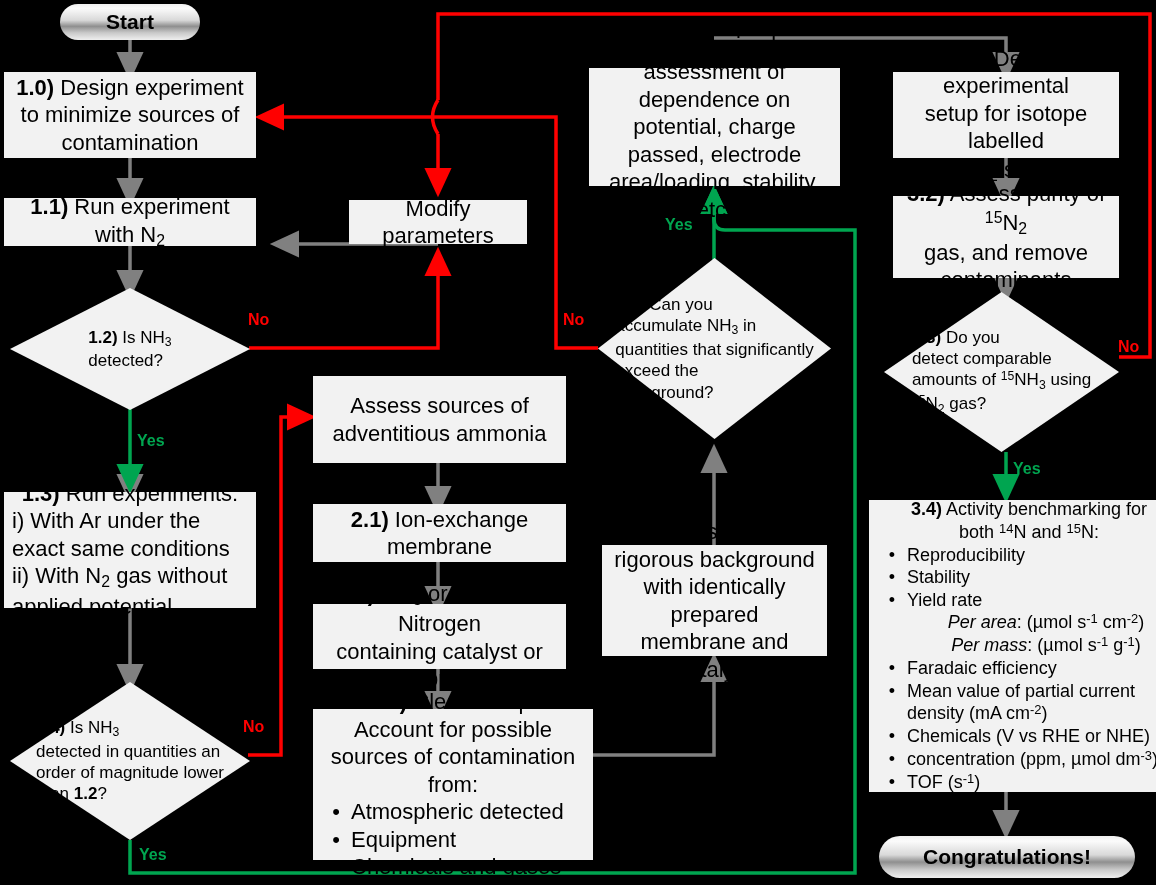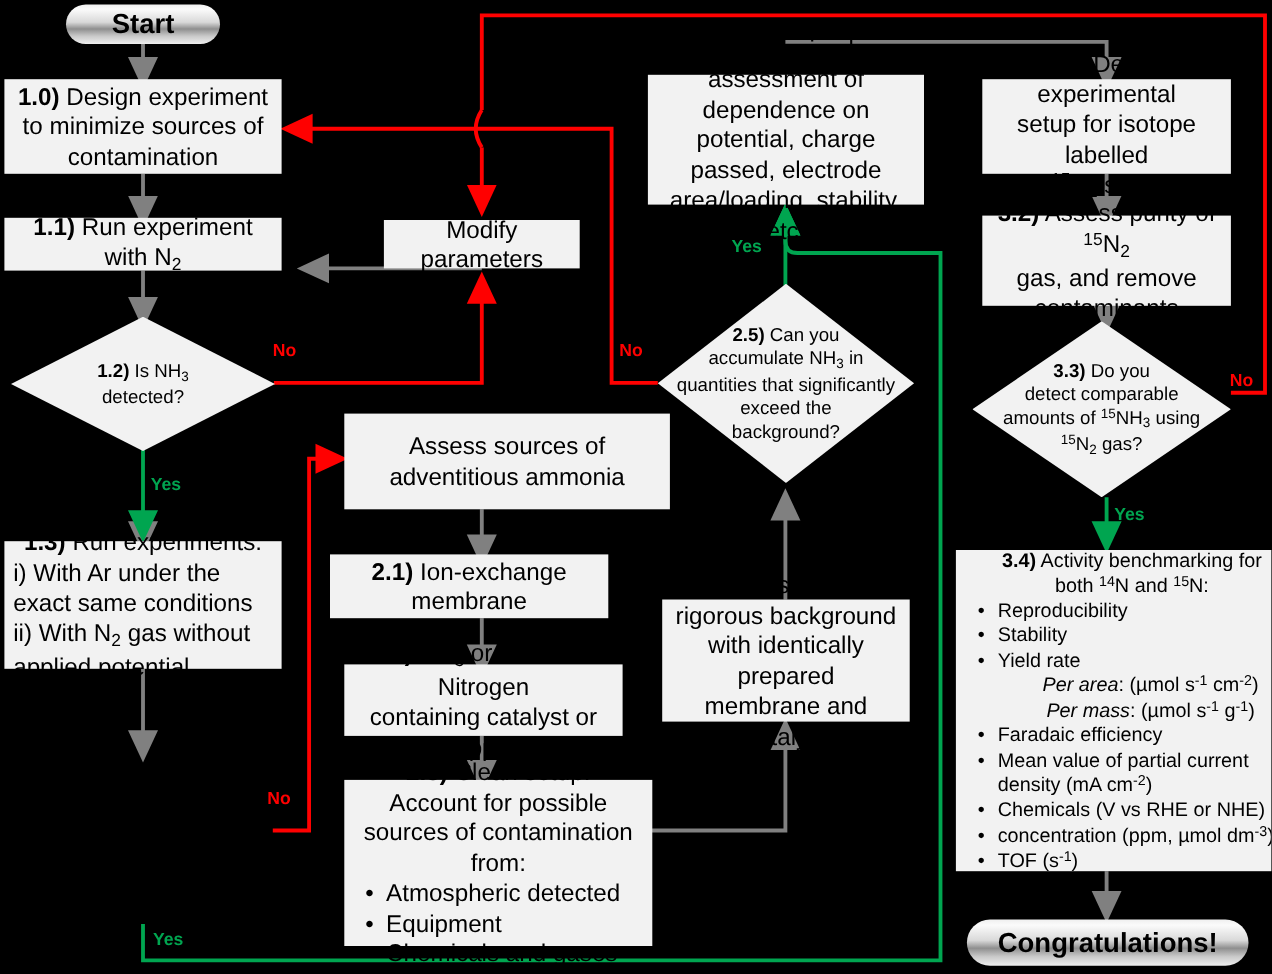--- a/index.html
+++ b/index.html
@@ -10,29 +10,29 @@
   .node{position:absolute;background:#f2f2f2;color:#000;box-sizing:border-box;
         display:flex;align-items:center;justify-content:center;text-align:center;
         font-size:22px;line-height:1.25;padding:4px 8px;z-index:3;}
   .node .inner{width:100%;}
   .node b{font-weight:bold;}
 
   
   .term{position:absolute;border-radius:999px;z-index:3;
         background:linear-gradient(to bottom,#efefef 0%,#fbfbfb 12%,#d9d9d9 45%,#8f8f8f 62%,#c9c9c9 80%,#efefef 100%);
         display:flex;align-items:center;justify-content:center;
-        font-weight:bold;font-size:25px;color:#000;}
+        font-weight:bold;font-size:21px;color:#000;}
 
   
   .dia{position:absolute;z-index:3;}
   .dia .shape{position:absolute;left:0;top:0;width:100%;height:100%;
               background:#f2f2f2;
               clip-path:polygon(50% 0,100% 50%,50% 100%,0 50%);}
   .dia .txt{position:absolute;left:0;top:0;width:100%;height:100%;
-            display:flex;align-items:center;justify-content:center;text-align:center;
+            display:flex;align-items:center;justify-content:center;
             font-size:17px;line-height:1.25;color:#000;padding:0 6%;box-sizing:border-box;}
 
   .lbl{position:absolute;font-weight:bold;font-size:16px;z-index:4;white-space:nowrap;}
   .lbl.no{color:#ff0000;}
   .lbl.yes{color:#00a550;}
 
   .body-left{text-align:left;}
   .bul{display:flex;text-align:left;}
   .bul .bd{width:30px;flex:0 0 30px;text-align:center;}
   .bul .bt{flex:1;}
@@ -131,30 +131,37 @@
 
   <div class="node body-left" style="left:4px;top:492px;width:252px;height:116px;">
     <div class="inner">
       <div style="text-align:center;"><b>1.3)</b>
         <span>Run experiments:</span></div>
       <div>i) With Ar under the exact same conditions</div>
       <div>ii) With N<sub>2</sub> gas without applied potential</div>
     </div>
   </div>
 
+  <div class="dia" style="left:10px;top:682px;width:240px;height:158px;">
+    <div class="shape"></div>
+    <div class="txt">
+        <div><b>1.4)</b>
+      Is NH<sub>3</sub><br>detected in quantities an<br>order of magnitude lower<br>than <b>1.2</b>?</div>
+      </div>
+  </div>
 
   <div class="node" style="left:349px;top:200px;width:178px;height:44px;">
     <div class="inner">Modify parameters</div>
   </div>
 
-  <div class="node" style="left:313px;top:376px;width:296px;height:87px;">
+  <div class="node" style="left:313px;top:376px;width:253px;height:87px;">
     <div class="inner">Assess sources of adventitious ammonia</div>
   </div>
 
-  <div class="node" style="left:300px;top:504px;width:253px;height:58px;">
+  <div class="node" style="left:313px;top:504px;width:253px;height:58px;">
     <div class="inner"><b>2.1)</b>
       Ion-exchange<br>membrane</div>
   </div>
 
   <div class="node" style="left:313px;top:604px;width:253px;height:65px;">
     <div class="inner"><b>2.2)</b>
       NH<sub>3</sub> or activated Nitrogen<br>containing catalyst or support</div>
   </div>
 
   <div class="node" style="left:313px;top:709px;width:280px;height:151px;">

